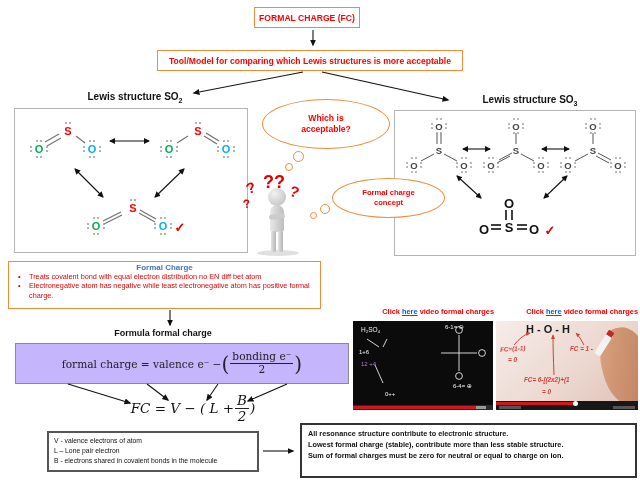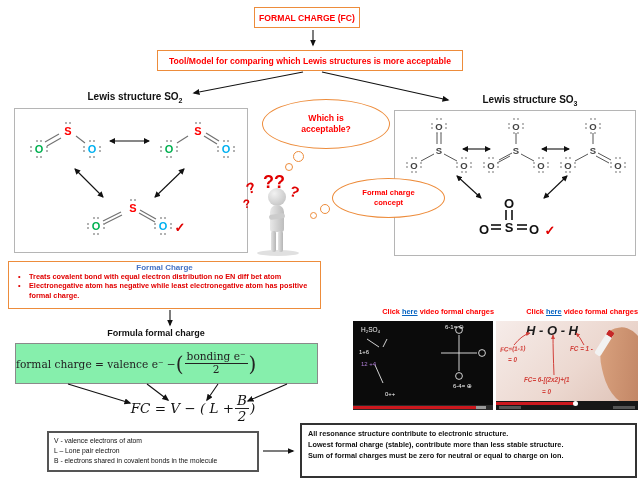--- a/index.html
+++ b/index.html
@@ -31,48 +31,48 @@
           background:radial-gradient(circle at 35% 30%,#f2f2f2,#b9b9b9)}
   #p-torso{left:270px;top:205px;width:14px;height:27px;border-radius:7px 7px 3px 3px;
            background:linear-gradient(90deg,#e8e8e8,#bdbdbd)}
   #p-arm{left:269px;top:214px;width:16px;height:5px;border-radius:3px;background:#cccccc;transform:rotate(-8deg)}
   .p-leg{top:231px;width:5px;height:21px;background:linear-gradient(90deg,#e3e3e3,#b5b5b5);border-radius:2px}
   #p-shadow{left:257px;top:250px;width:42px;height:6px;border-radius:50%;background:#e0e0e0}
   
   #info-box{left:8px;top:261px;width:313px;height:48px;border:1.6px solid #ED8C3B;
             box-sizing:border-box;padding:1px 4px;background:#fff}
   #info-title{color:#4472C4;font-weight:bold;font-size:8px;text-align:center}
-  .bullet{color:#e10000;font-weight:bold;font-size:7.3px;line-height:1.3;padding-left:16px;position:relative}
+  .bullet{color:#e10000;font-weight:normal;font-size:7.3px;line-height:1.3;padding-left:16px;position:relative}
   .bullet::before{content:"\2022";position:absolute;left:5px;color:#e10000}
   
-  #formula-heading{left:80px;top:328px;width:152px;text-align:center;font-weight:bold;font-size:9px;color:#111}
-  #formula-box{left:15px;top:343px;width:303px;height:41px;border:1.6px solid #8a8a8a;box-sizing:border-box;
-               display:flex;align-items:center;
-               font-family:"DejaVu Serif",serif;font-size:10.6px;color:#222;background:#86efac}
+  #formula-heading{left:87px;top:328px;width:152px;text-align:center;font-weight:bold;font-size:9px;color:#111}
+  #formula-box{left:15px;top:343px;width:334px;height:41px;border:1.6px solid #8a8a8a;box-sizing:border-box;
+               display:flex;align-items:center;justify-content:center;
+               font-family:"DejaVu Serif",serif;font-size:10.6px;color:#222;background:#c4b5fd}
   .frac{display:inline-block;text-align:center;vertical-align:-0.62em;line-height:1.1;margin:10px 1px}
   .frac .num{display:block;border-bottom:1px solid #222;padding:0 2px}
   .frac .den{display:block}
   .bigp{font-size:1.9em;font-weight:400;vertical-align:-0.24em}
   #fc-formula{left:108px;top:393px;width:170px;height:30px;display:flex;align-items:center;justify-content:center;
               font-family:"DejaVu Serif",serif;font-style:italic;font-size:13.5px;color:#111}
   
   .vid-caption{width:142px;text-align:right;font-size:7.4px;font-weight:bold;color:#FF0000;white-space:nowrap}
   #cap1{left:352px;top:307px}
   #cap2{left:496px;top:307px}
   .vlink{color:#0563C1;text-decoration:underline;cursor:pointer}
   .thumb{box-sizing:border-box;cursor:pointer}
   #thumb1{left:353px;top:321px;width:140px;height:89px;background:#0b0b0b}
   #thumb2{left:496px;top:321px;width:142px;height:89px;overflow:hidden;
           background:linear-gradient(135deg,#f6ece9 0%,#ecd8d0 55%,#ddc0b4 100%)}
   .t1-txt{position:absolute;color:#f4f4f4;font-size:6px;line-height:1.1}
   .t1-purple{color:#b07fd6}
   #t1-bar{position:absolute;left:0;bottom:0;width:100%;height:5px;background:#2a2a2a}
   #t1-prog{position:absolute;left:0;top:1px;width:88%;height:2.6px;background:#cc181e}
   #t1-buf{position:absolute;left:88%;top:1px;width:7%;height:2.6px;background:#9a9a9a}
-  .t2-txt{position:absolute;color:#1b1b1b;font-size:13px;font-style:italic;font-weight:bold}
+  .t2-txt{position:absolute;color:#1b1b1b;font-size:11px;font-weight:bold}
   .t2-red{color:#d2403a;font-size:6.3px;font-weight:bold;font-style:italic}
   #hand{position:absolute;right:-12px;top:6px;width:48px;height:78px;border-radius:46%;
         background:linear-gradient(110deg,#dca581,#b97b5c);transform:rotate(-14deg)}
   #marker-pen{position:absolute;right:30px;top:8px;width:7px;height:22px;background:#f2f2f2;
               border-top:6px solid #c62828;transform:rotate(32deg);border-radius:2px}
   #t2-bar{position:absolute;left:0;bottom:0;width:100%;height:9px;background:#171717}
   #t2-prog{position:absolute;left:0;top:1px;width:55%;height:3px;background:#cc181e}
   #t2-dot{position:absolute;left:54%;top:0;width:5px;height:5px;border-radius:50%;background:#fff}
   .t2-ctrl{position:absolute;bottom:1px;width:22px;height:3px;background:#555}
   

